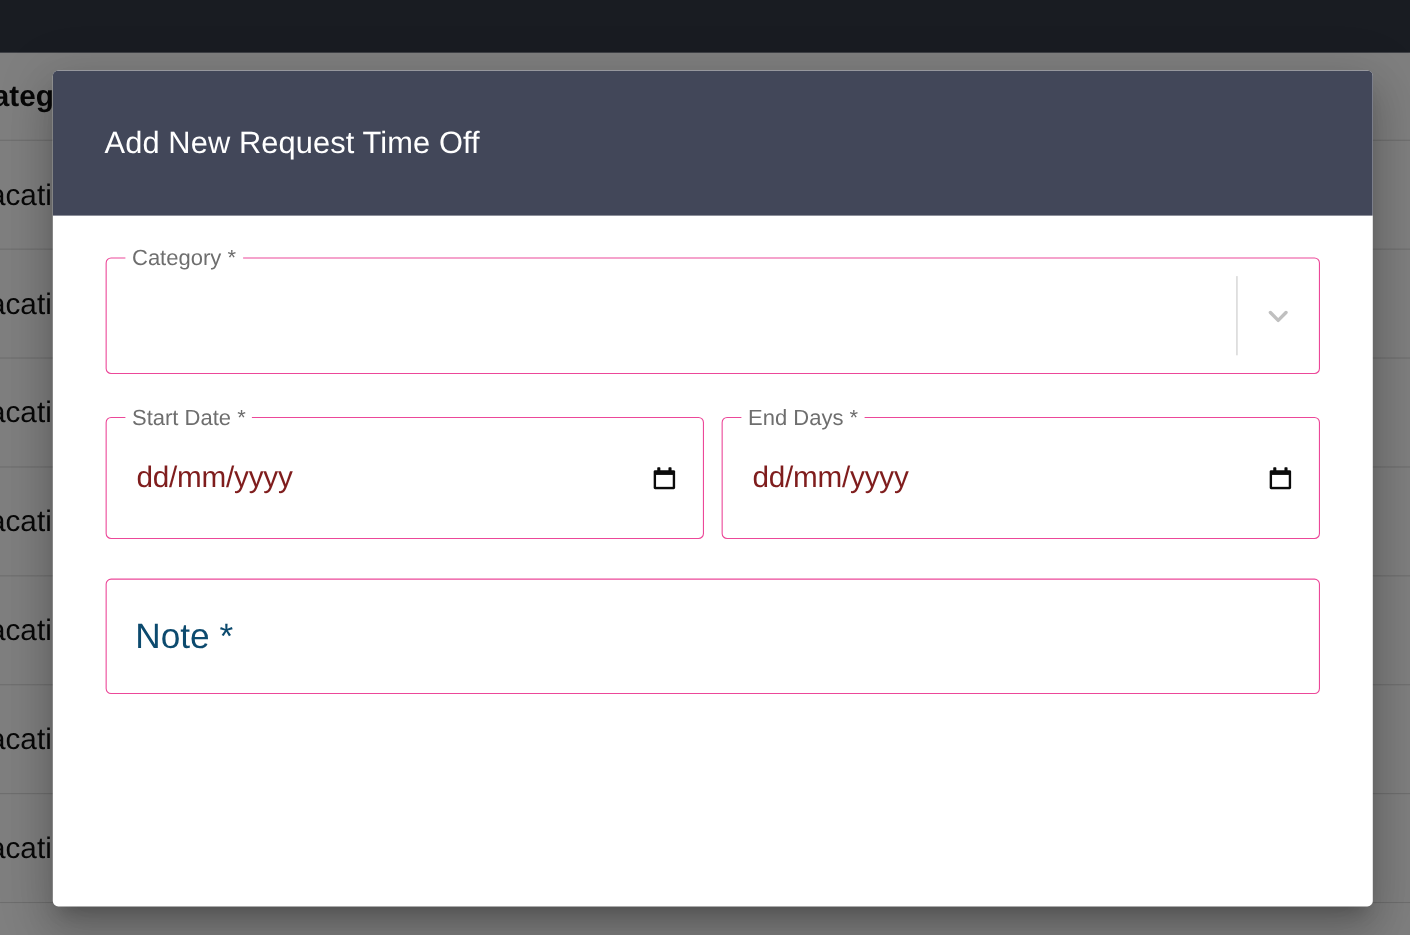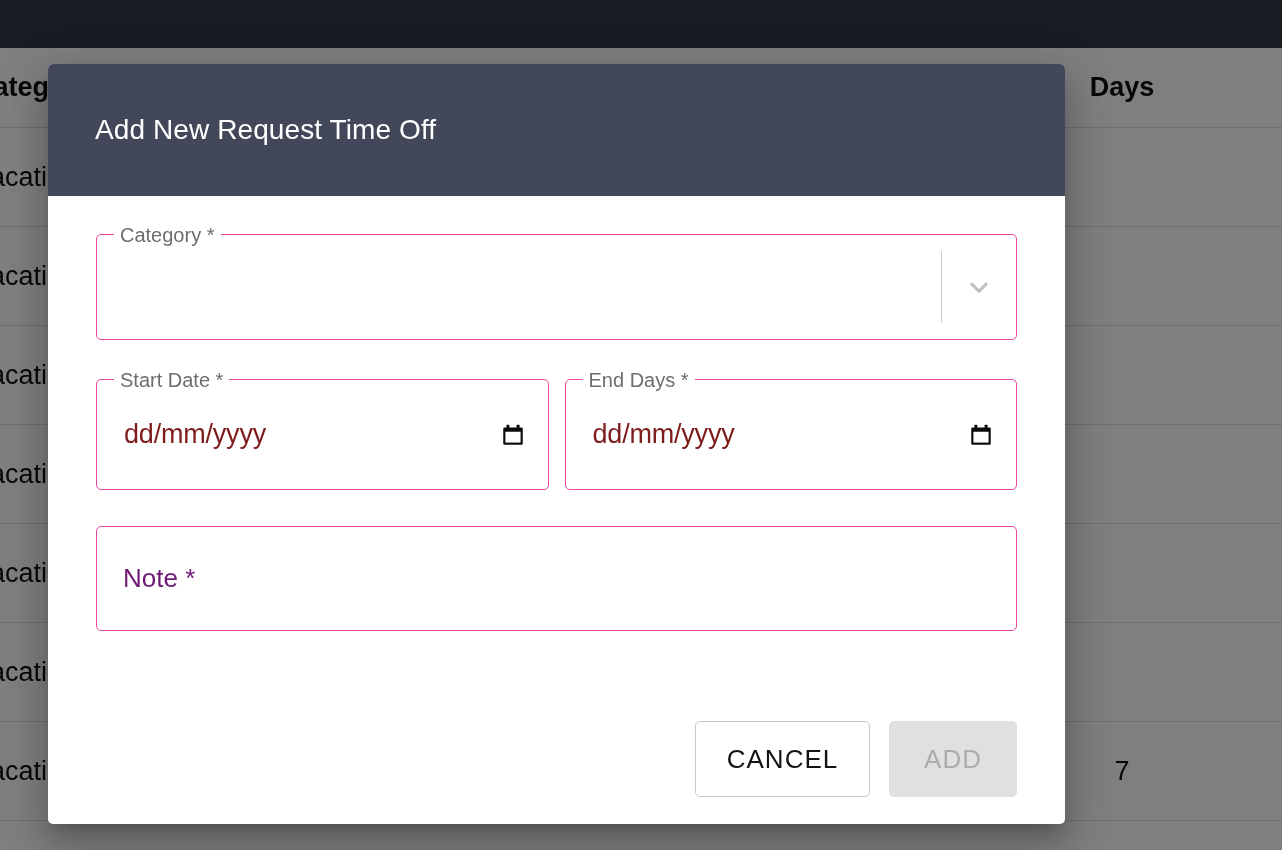--- a/index.html
+++ b/index.html
@@ -68,21 +68,21 @@
     width: 1282px;
     height: 802px;
     background: rgba(0, 0, 0, 0.5);
   }
 
   
   .dialog {
     position: absolute;
     left: 48px;
     top: 64px;
-    width: 1017px;
+    width: 1200px;
     height: 760px;
     background: #ffffff;
     border-radius: 5px;
     box-shadow: 0 11px 15px -7px rgba(0,0,0,.2),
                 0 24px 38px 3px rgba(0,0,0,.14),
                 0 9px 46px 8px rgba(0,0,0,.12);
     overflow: hidden;
     display: flex;
     flex-direction: column;
   }
@@ -193,22 +193,22 @@
   
   .note-field {
     margin-top: 36px;
     height: 105px;
     display: flex;
     align-items: center;
     padding: 0 26px;
   }
 
   .note-placeholder {
-    font-size: 26px;
-    color: #701a75;
+    font-size: 32px;
+    color: #0c4a6e;
     text-align: center;
   }
 
   
   .dialog-actions {
     flex: 0 0 auto;
     height: 130px;
     padding: 0 48px 0 0;
     display: flex;
     align-items: center;
@@ -364,20 +364,16 @@
         </div>
 
       </div>
 
       <div class="field note-field">
         <span class="note-placeholder">Note *</span>
       </div>
 
     </div>
 
-    <div class="dialog-actions">
-      <button class="btn btn-cancel">CANCEL</button>
-      <button class="btn btn-add" disabled="">ADD</button>
-    </div>
 
   </div>
 
 </div>
 
 </body></html>

